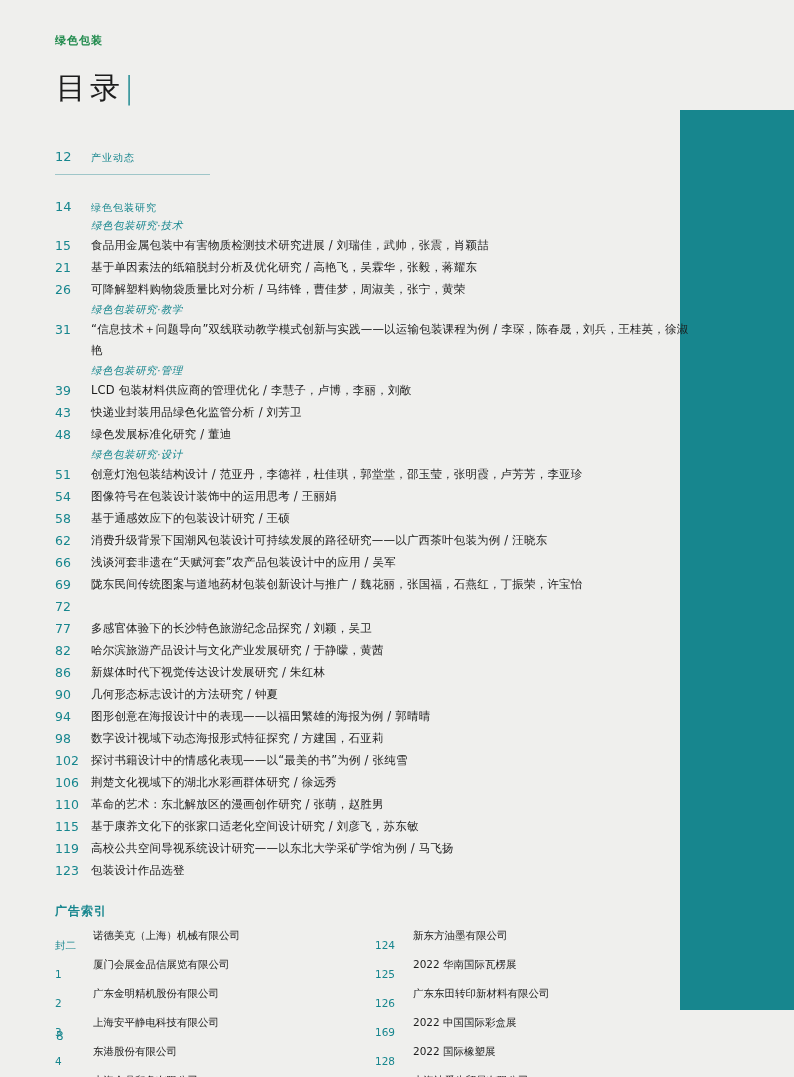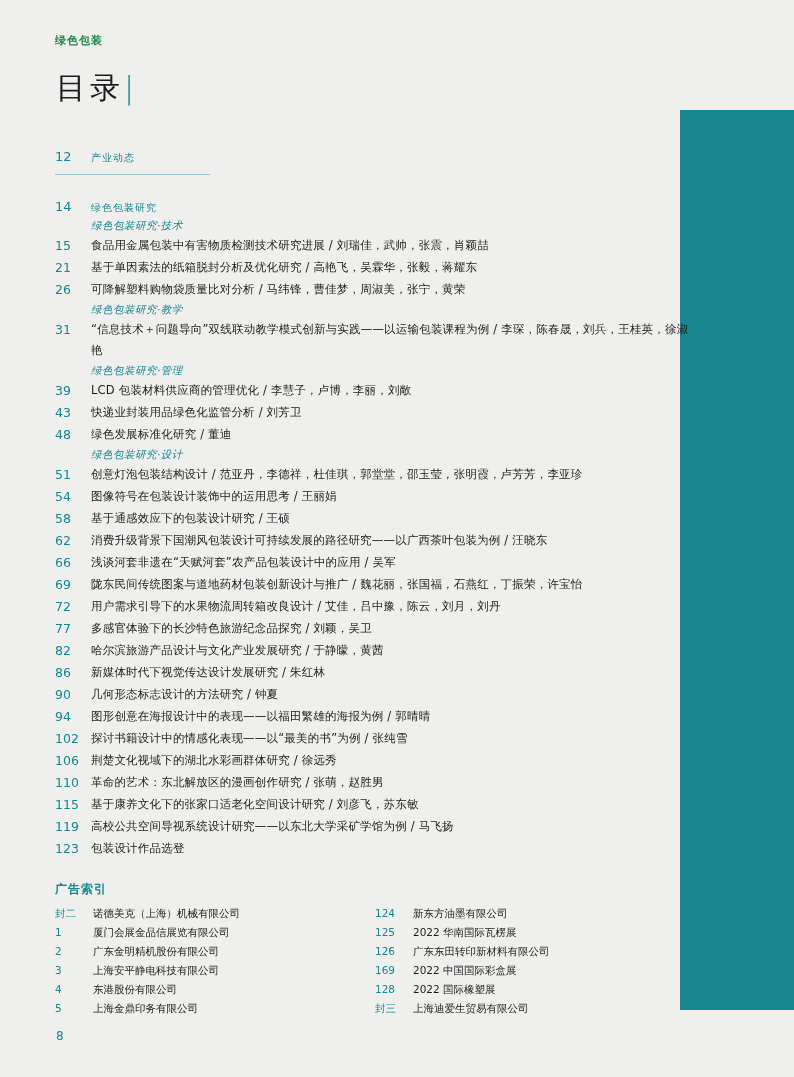--- a/index.html
+++ b/index.html
@@ -105,20 +105,21 @@
   .ads-col{width:320px;}
   .ad-row{
     display:flex;
     line-height:19px;
   }
   .ad-row .num{
     width:38px;flex:0 0 38px;
     color:#17868e;
     font-size:10.5px;
     text-align:left;
+    margin-top:10px;
   }
   .ad-row .txt{
     color:#1c1c1c;
     font-size:10.5px;
   }
   .folio{
     position:absolute;
     left:56px;top:1029px;
     color:#17868e;
     font-size:12px;
@@ -208,21 +209,20 @@
     <div class="row">
       <span class="num">66</span>
       <span class="txt">浅谈河套非遗在“天赋河套”农产品包装设计中的应用 / 吴军</span>
     </div>
     <div class="row">
       <span class="num">69</span>
       <span class="txt">陇东民间传统图案与道地药材包装创新设计与推广 / 魏花丽，张国福，石燕红，丁振荣，许宝怡</span>
     </div>
     <div class="row">
       <span class="num">72</span>
-      <span class="txt">用户需求引导下的水果物流周转箱改良设计 / 艾佳，吕中豫，陈云，刘月，刘丹</span>
     </div>
     <div class="row">
       <span class="num">77</span>
       <span class="txt">多感官体验下的长沙特色旅游纪念品探究 / 刘颖，吴卫</span>
     </div>
     <div class="row">
       <span class="num">82</span>
       <span class="txt">哈尔滨旅游产品设计与文化产业发展研究 / 于静曚，黄茜</span>
     </div>
     <div class="row">
@@ -231,20 +231,24 @@
     </div>
     <div class="row">
       <span class="num">90</span>
       <span class="txt">几何形态标志设计的方法研究 / 钟夏</span>
     </div>
     <div class="row">
       <span class="num">94</span>
       <span class="txt">图形创意在海报设计中的表现——以福田繁雄的海报为例 / 郭晴晴</span>
     </div>
     <div class="row">
+      <span class="num">98</span>
+      <span class="txt">数字设计视域下动态海报形式特征探究 / 方建国，石亚莉</span>
+    </div>
+    <div class="row">
       <span class="num">102</span>
       <span class="txt">探讨书籍设计中的情感化表现——以“最美的书”为例 / 张纯雪</span>
     </div>
     <div class="row">
       <span class="num">106</span>
       <span class="txt">荆楚文化视域下的湖北水彩画群体研究 / 徐远秀</span>
     </div>
     <div class="row">
       <span class="num">110</span>
       <span class="txt">革命的艺术：东北解放区的漫画创作研究 / 张萌，赵胜男</span>

